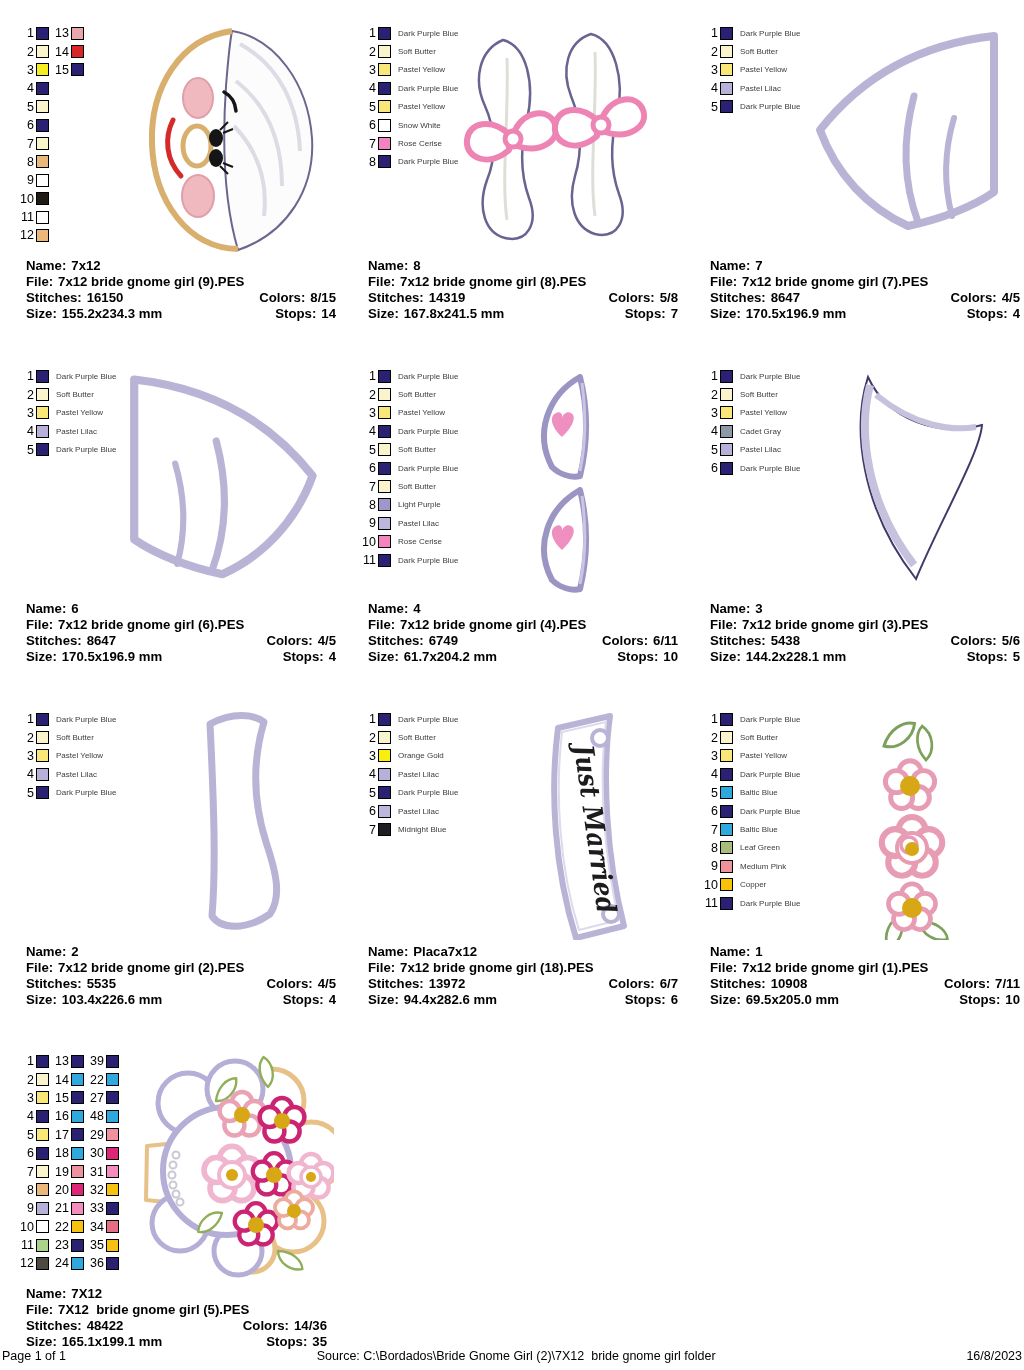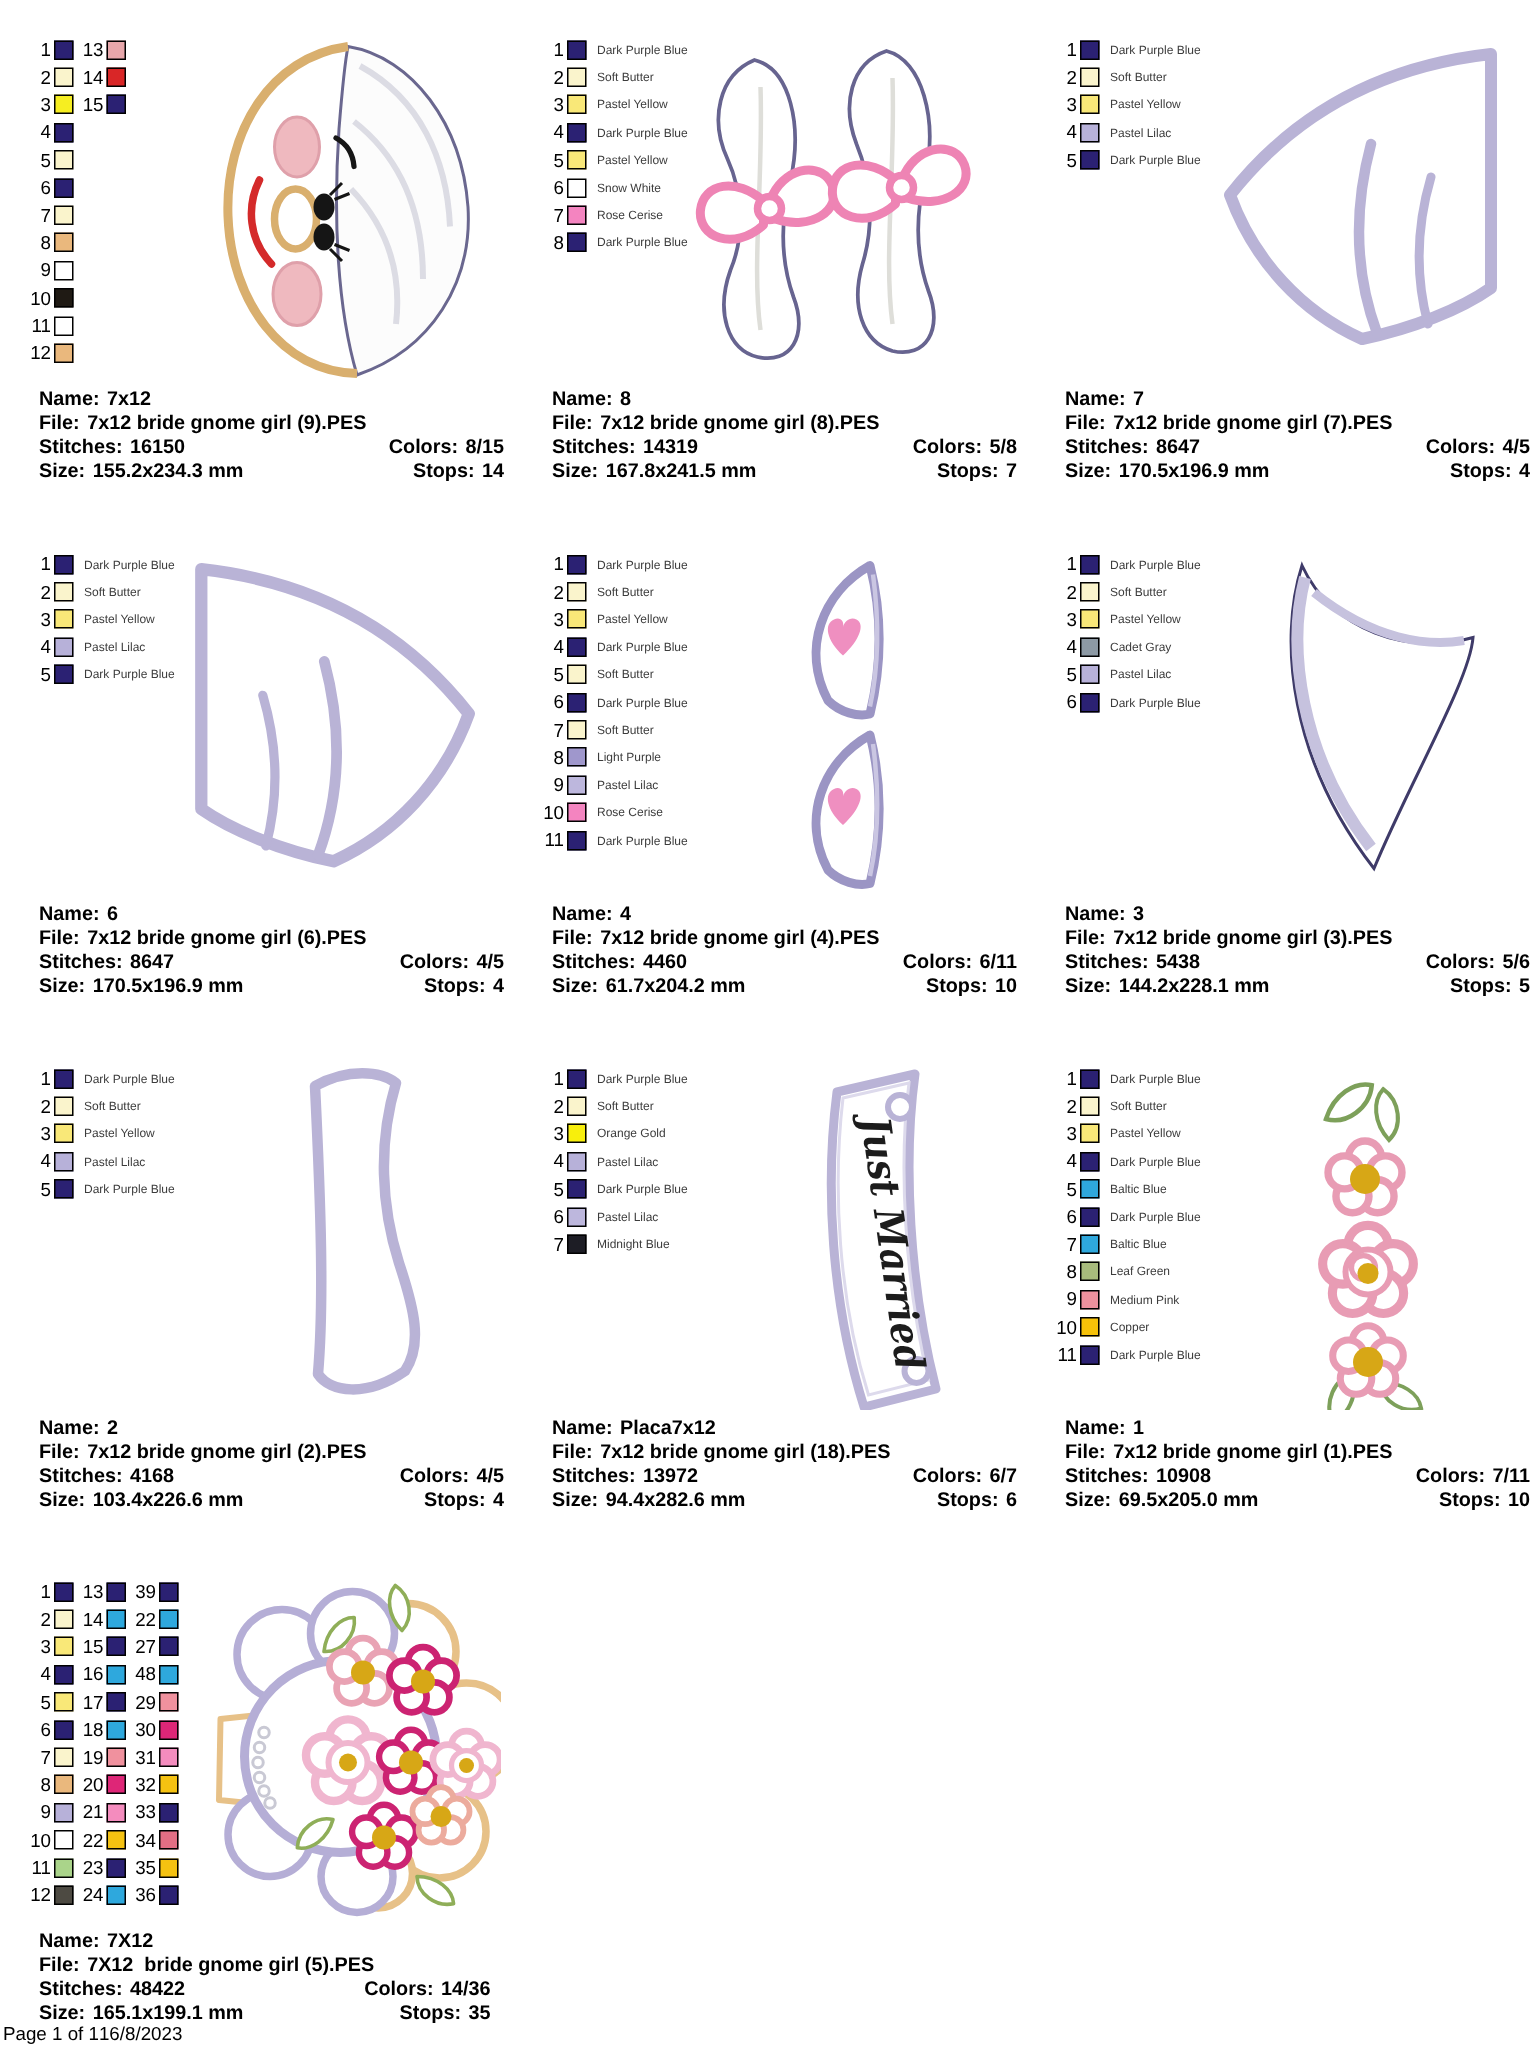--- a/index.html
+++ b/index.html
@@ -361,21 +361,21 @@
       <g transform="translate(0,113)">
         <path d="M52,6 C20,24 6,62 24,96 C32,104 44,107 52,105 C60,72 60,38 52,6 Z" fill="#fff" stroke="#9b95c4" stroke-width="6" stroke-linejoin="round"></path>
         <path d="M54,12 C58,42 58,72 52,100" stroke="#cac6e2" stroke-width="3" fill="none"></path>
         <path d="M34,66 C23,56 21,45 28,42 C32,40 35,43 34,47 C35,43 39,40 43,42 C49,45 45,56 34,66 Z" fill="#ef8fc0"></path>
       </g>
     </svg>
   </div>
   <div class="meta">
     <div class="ml"><span class="pair"><span class="lb">Name:</span><span>4</span></span></div>
     <div class="ml"><span class="pair"><span class="lb">File:</span><span>7x12 bride gnome girl (4).PES</span></span></div>
-    <div class="ml"><span class="pair"><span class="lb">Stitches:</span><span>4460</span></span><span class="pair"><span class="lb">Colors:</span><span>6/11</span></span></div>
+    <div class="ml"><span class="pair"><span class="lb">Stitches:</span><span>6749</span></span><span class="pair"><span class="lb">Colors:</span><span>6/11</span></span></div>
     <div class="ml"><span class="pair"><span class="lb">Size:</span><span>61.7x204.2 mm</span></span><span class="pair"><span class="lb">Stops:</span><span>10</span></span></div>
   </div>
 </div>
 
 <div class="card" style="left:698px;top:365px">
   <div class="swatches">
       <div class="swatch-col">
         <div class="swatch-row">
           <span class="swatch-num">1</span>
           <span class="swatch-box" style="background: rgb(43, 33, 115);"></span>
@@ -454,21 +454,21 @@
       </div>
     </div>
   <div class="design" style="left:152px;top:2px">
     <svg width="132" height="228" viewBox="0 0 132 228">
       <path d="M44,14 C66,2 88,4 98,12 C86,52 88,94 100,132 C110,162 116,186 104,204 C78,222 54,218 46,206 C50,158 48,96 44,14 Z" fill="#fff" stroke="#b9b3d6" stroke-width="7" stroke-linejoin="round"></path>
     </svg>
   </div>
   <div class="meta">
     <div class="ml"><span class="pair"><span class="lb">Name:</span><span>2</span></span></div>
     <div class="ml"><span class="pair"><span class="lb">File:</span><span>7x12 bride gnome girl (2).PES</span></span></div>
-    <div class="ml"><span class="pair"><span class="lb">Stitches:</span><span>4168</span></span><span class="pair"><span class="lb">Colors:</span><span>4/5</span></span></div>
+    <div class="ml"><span class="pair"><span class="lb">Stitches:</span><span>5535</span></span><span class="pair"><span class="lb">Colors:</span><span>4/5</span></span></div>
     <div class="ml"><span class="pair"><span class="lb">Size:</span><span>103.4x226.6 mm</span></span><span class="pair"><span class="lb">Stops:</span><span>4</span></span></div>
   </div>
 </div>
 
 <div class="card" style="left:356px;top:708px">
   <div class="swatches">
       <div class="swatch-col">
         <div class="swatch-row">
           <span class="swatch-num">1</span>
           <span class="swatch-box" style="background: rgb(43, 33, 115);"></span>
@@ -807,14 +807,15 @@
   <div class="meta">
     <div class="ml"><span class="pair"><span class="lb">Name:</span><span>7X12</span></span></div>
     <div class="ml"><span class="pair"><span class="lb">File:</span><span>7X12  bride gnome girl (5).PES</span></span></div>
     <div class="ml"><span class="pair"><span class="lb">Stitches:</span><span>48422</span></span><span class="pair"><span class="lb">Colors:</span><span>14/36</span></span></div>
     <div class="ml"><span class="pair"><span class="lb">Size:</span><span>165.1x199.1 mm</span></span><span class="pair"><span class="lb">Stops:</span><span>35</span></span></div>
   </div>
 </div>
 
 <div class="footer">
   <span>Page 1 of 1</span>
+  <span class="mid">Source: C:\Bordados\Bride Gnome Girl (2)\7X12  bride gnome girl folder</span>
   <span>16/8/2023</span>
 </div>
 
 </body></html>

